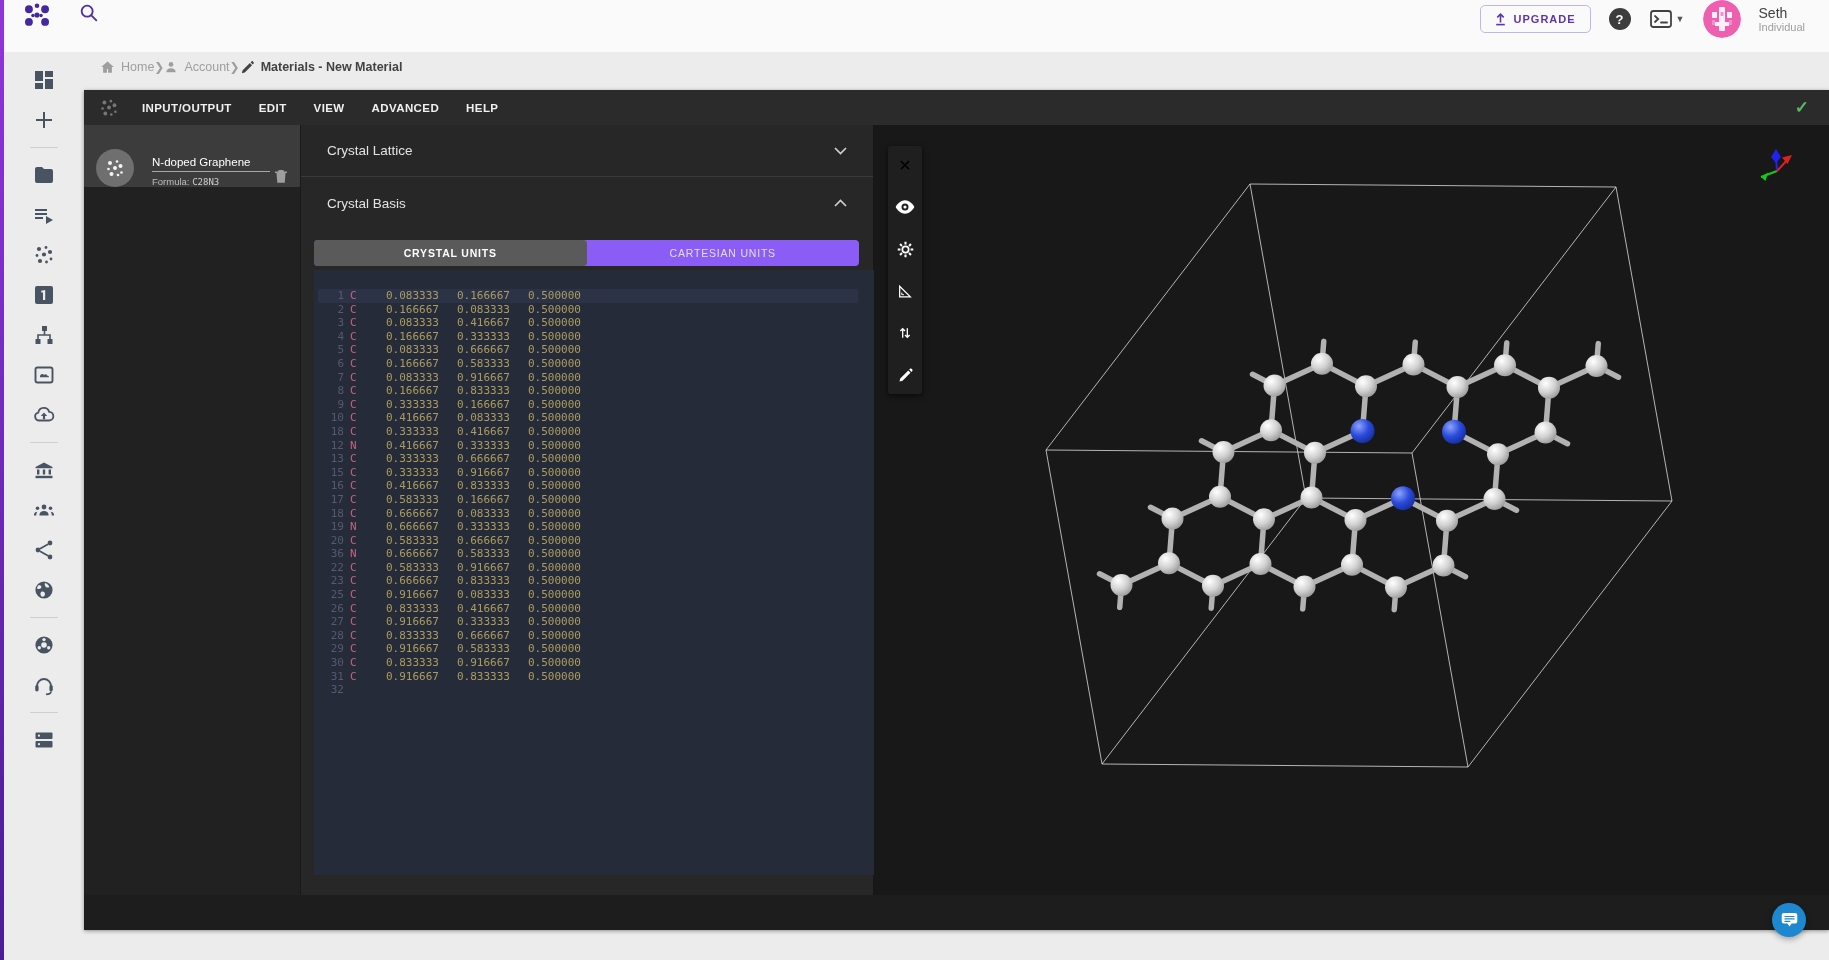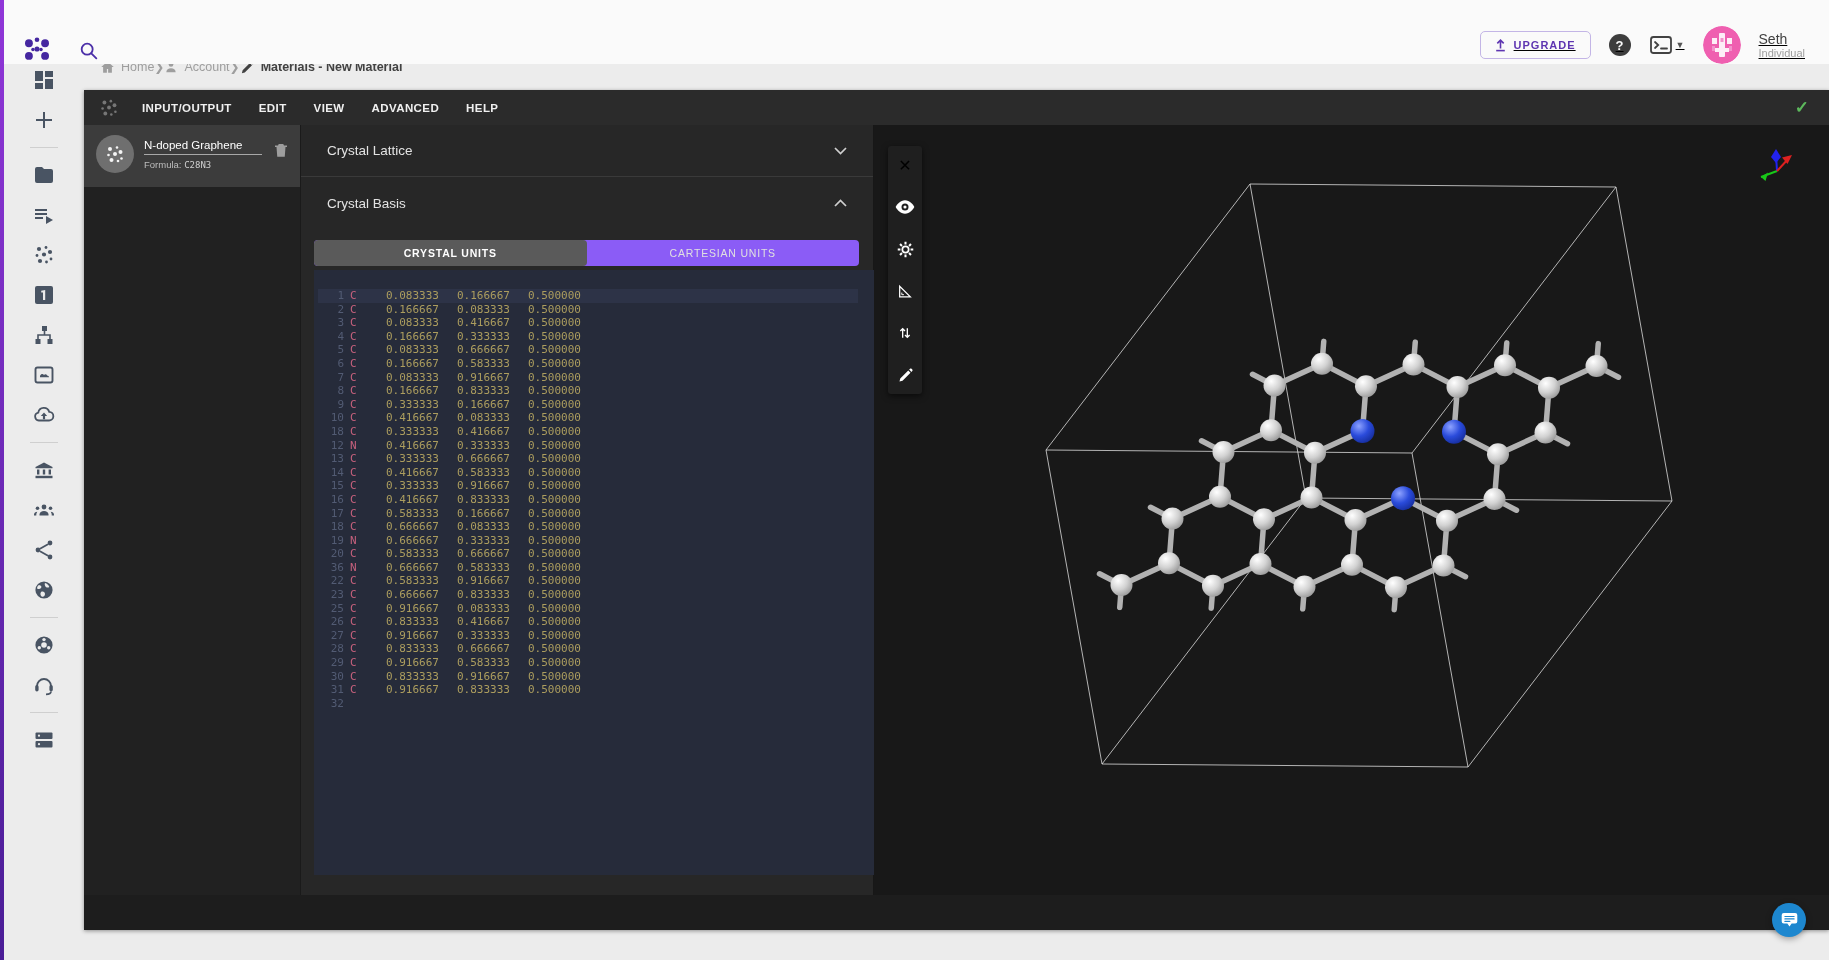--- a/index.html
+++ b/index.html
@@ -4,22 +4,22 @@
 <style>
   * { margin:0; padding:0; box-sizing:border-box; }
   html,body { width:1829px; height:960px; overflow:hidden; }
   body { position:relative; background:#ececec; font-family:"Liberation Sans",sans-serif; }
 
   
   .edge-stripe { position:absolute; left:0; top:0; width:4px; height:960px;
     background:linear-gradient(#9036d8,#4a1d96); z-index:50; }
 
   
-  .topbar { position:absolute; left:4px; top:0; right:0; height:64px; background:#fafafa;
-    display:flex; align-items:flex-end; z-index:10;text-decoration:underline; }
+  .topbar { position:absolute; left:4px; top:0; right:0; height:52px; background:#fafafa;
+    display:flex; align-items:flex-start; z-index:10; }
   .logo { width:30px; height:30px; margin-left:18px; cursor:pointer; }
   .searchbtn { margin-left:24px; width:26px; height:26px; cursor:pointer; display:flex; align-items:center; justify-content:center; }
   .topbar-right { margin-left:auto; display:flex; align-items:center; gap:18px; padding-right:24px; }
   .upgrade { display:flex; align-items:center; gap:8px; border:1px solid #c3b5e6; border-radius:5px;
     height:28px; padding:0 14px; color:#5e35b1; font-size:11px; font-weight:bold;
     letter-spacing:1px; background:transparent; cursor:pointer; }
   .helpbtn { width:22px; height:22px; border-radius:50%; background:#3d3d3d; color:#fafafa;
     font-size:13px; font-weight:bold; display:flex; align-items:center; justify-content:center; cursor:pointer; }
   .consolebtn { display:flex; align-items:center; gap:3px; cursor:pointer; }
   .caret { font-size:9px; color:#555; }
@@ -47,21 +47,21 @@
   .menubar { height:35px; background:#2b2b2b; display:flex; align-items:center; padding-left:14px; }
   .menubar .molicon { width:22px; height:22px; margin-right:22px; opacity:.65; }
   .menu-item { color:#f0f0f0; font-size:11.5px; font-weight:600; letter-spacing:.4px;
     margin-right:27px; cursor:pointer; }
   .menu-check { margin-left:auto; margin-right:20px; color:#5cb85c; font-size:17px; font-weight:bold; cursor:pointer; }
 
   .content { display:flex; height:770px; }
 
   
   .mat-panel { width:216px; background:#212121; flex:none; }
-  .mat-card { height:62px; background:#3c3c3c; display:flex; align-items:flex-start; padding:10px 10px 0 12px; cursor:pointer; }
+  .mat-card { height:62px; background:#3c3c3c; display:flex; align-items:flex-end; padding:10px 10px 0 12px; cursor:pointer;gap:8px; }
   .mat-avatar { width:38px; height:38px; border-radius:50%; background:#6f6f6f; flex:none;
     display:flex; align-items:center; justify-content:center; }
   .mat-meta { margin-left:10px; flex:1; min-width:0; }
   .mat-name { width:118px; background:transparent; border:none; border-bottom:1px solid #a8a8a8;
     color:#fff; font-size:11.5px; font-family:"Liberation Sans",sans-serif; padding:2px 0 3px; outline:none; }
   .mat-formula { margin-top:4px; font-size:9.5px; color:#bdbdbd; }
   .mat-formula .f { font-family:"DejaVu Sans Mono",monospace; font-size:9px; color:#cfcfcf; }
   .trash { width:18px; height:20px; margin-top:6px; cursor:pointer; }
 
   
@@ -396,21 +396,20 @@
           <div class="cm-line"><span class="ln">4</span><span class="el">C</span><span class="co">0.166667</span><span class="co">0.333333</span><span class="co">0.500000</span></div>
           <div class="cm-line"><span class="ln">5</span><span class="el">C</span><span class="co">0.083333</span><span class="co">0.666667</span><span class="co">0.500000</span></div>
           <div class="cm-line"><span class="ln">6</span><span class="el">C</span><span class="co">0.166667</span><span class="co">0.583333</span><span class="co">0.500000</span></div>
           <div class="cm-line"><span class="ln">7</span><span class="el">C</span><span class="co">0.083333</span><span class="co">0.916667</span><span class="co">0.500000</span></div>
           <div class="cm-line"><span class="ln">8</span><span class="el">C</span><span class="co">0.166667</span><span class="co">0.833333</span><span class="co">0.500000</span></div>
           <div class="cm-line"><span class="ln">9</span><span class="el">C</span><span class="co">0.333333</span><span class="co">0.166667</span><span class="co">0.500000</span></div>
           <div class="cm-line"><span class="ln">10</span><span class="el">C</span><span class="co">0.416667</span><span class="co">0.083333</span><span class="co">0.500000</span></div>
           <div class="cm-line"><span class="ln">18</span><span class="el">C</span><span class="co">0.333333</span><span class="co">0.416667</span><span class="co">0.500000</span></div>
           <div class="cm-line"><span class="ln">12</span><span class="el">N</span><span class="co">0.416667</span><span class="co">0.333333</span><span class="co">0.500000</span></div>
           <div class="cm-line"><span class="ln">13</span><span class="el">C</span><span class="co">0.333333</span><span class="co">0.666667</span><span class="co">0.500000</span></div>
-          <div class="cm-line"><span class="ln">14</span><span class="el">C</span><span class="co">0.416667</span><span class="co">0.583333</span><span class="co">0.500000</span></div>
           <div class="cm-line"><span class="ln">15</span><span class="el">C</span><span class="co">0.333333</span><span class="co">0.916667</span><span class="co">0.500000</span></div>
           <div class="cm-line"><span class="ln">16</span><span class="el">C</span><span class="co">0.416667</span><span class="co">0.833333</span><span class="co">0.500000</span></div>
           <div class="cm-line"><span class="ln">17</span><span class="el">C</span><span class="co">0.583333</span><span class="co">0.166667</span><span class="co">0.500000</span></div>
           <div class="cm-line"><span class="ln">18</span><span class="el">C</span><span class="co">0.666667</span><span class="co">0.083333</span><span class="co">0.500000</span></div>
           <div class="cm-line"><span class="ln">19</span><span class="el">N</span><span class="co">0.666667</span><span class="co">0.333333</span><span class="co">0.500000</span></div>
           <div class="cm-line"><span class="ln">20</span><span class="el">C</span><span class="co">0.583333</span><span class="co">0.666667</span><span class="co">0.500000</span></div>
           <div class="cm-line"><span class="ln">36</span><span class="el">N</span><span class="co">0.666667</span><span class="co">0.583333</span><span class="co">0.500000</span></div>
           <div class="cm-line"><span class="ln">22</span><span class="el">C</span><span class="co">0.583333</span><span class="co">0.916667</span><span class="co">0.500000</span></div>
           <div class="cm-line"><span class="ln">23</span><span class="el">C</span><span class="co">0.666667</span><span class="co">0.833333</span><span class="co">0.500000</span></div>
           <div class="cm-line"><span class="ln">25</span><span class="el">C</span><span class="co">0.916667</span><span class="co">0.083333</span><span class="co">0.500000</span></div>

